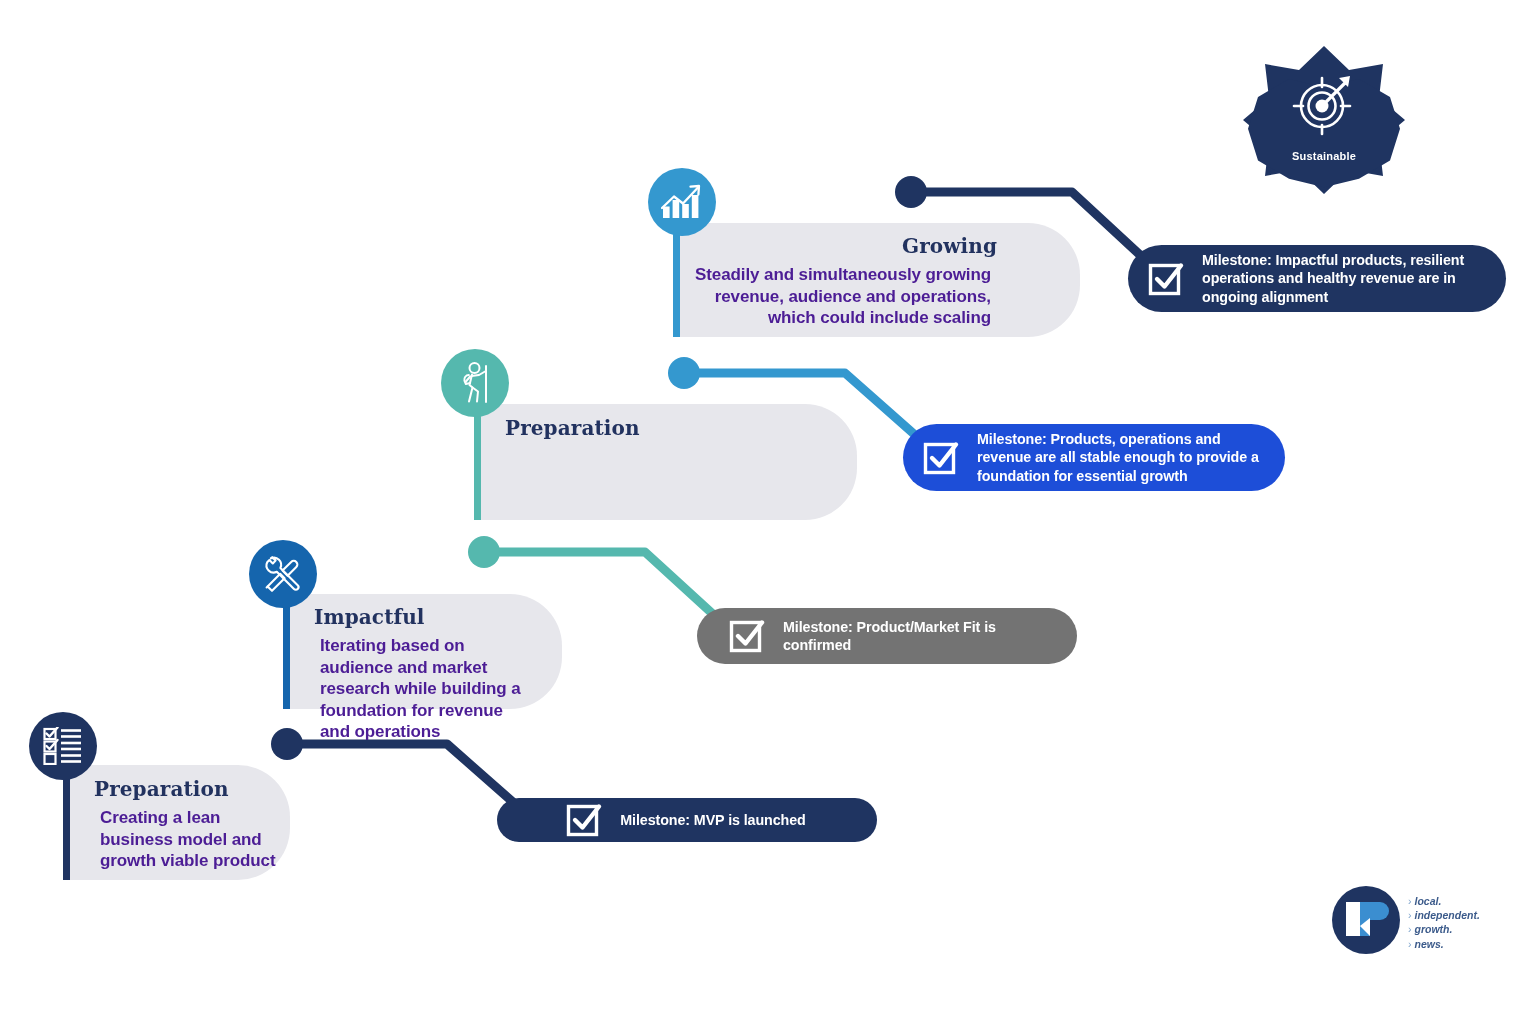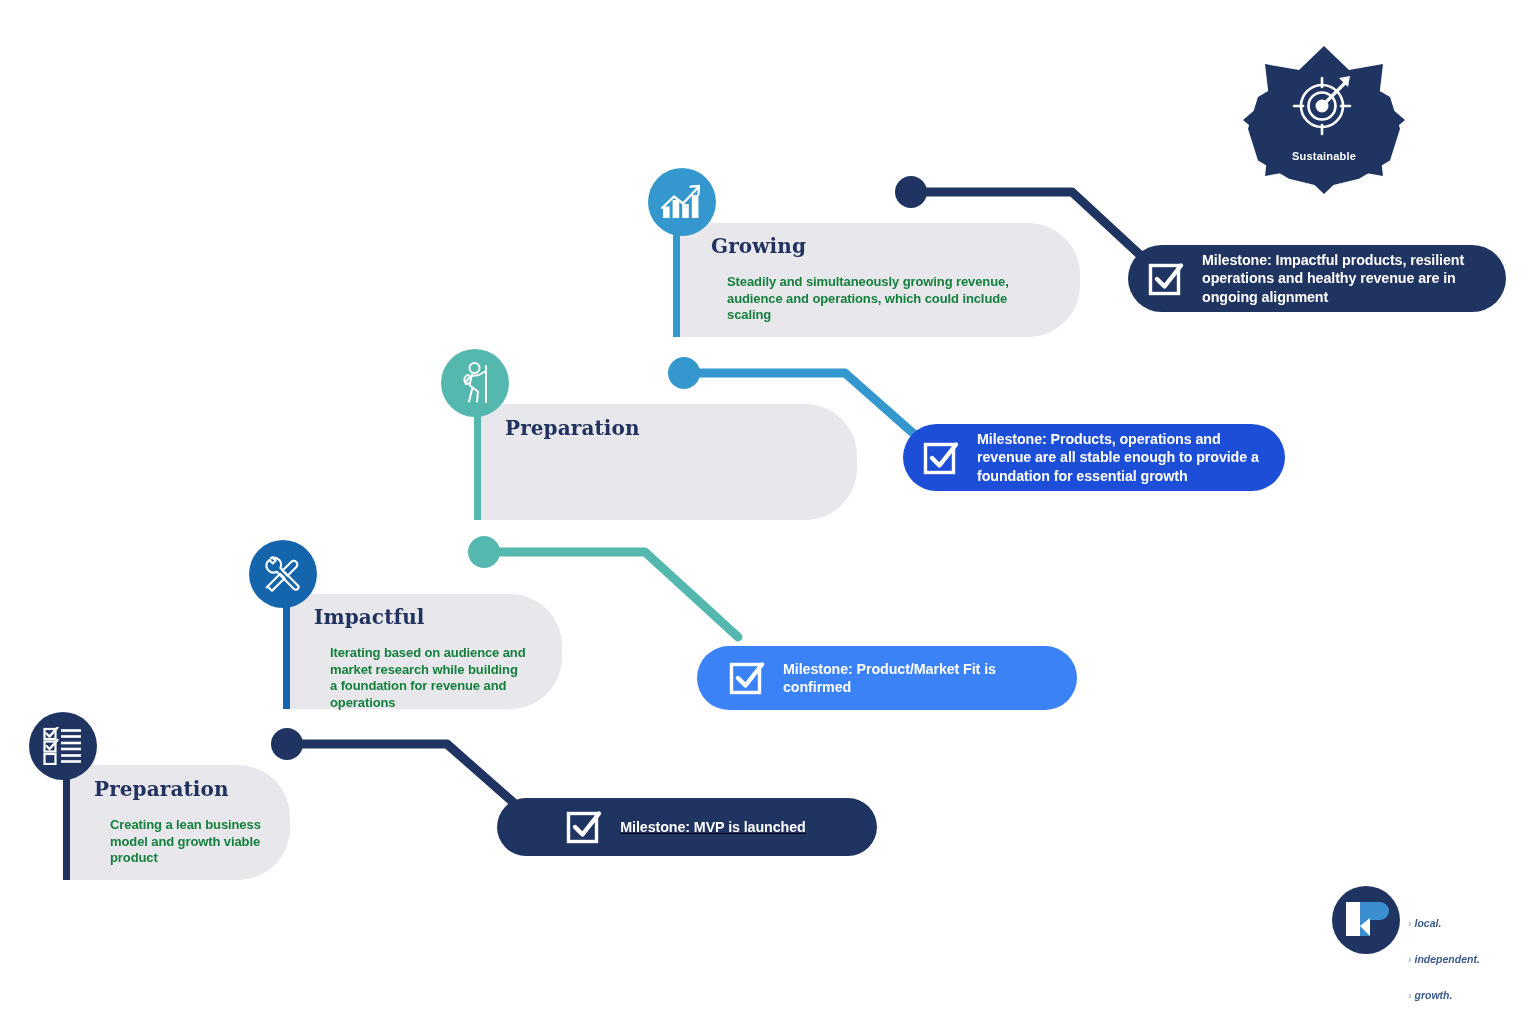--- a/index.html
+++ b/index.html
@@ -48,25 +48,25 @@
     font-family: "DejaVu Serif", "Liberation Serif", serif;
     font-weight: 700;
     font-size: 20px;
     color: #22325f;
     letter-spacing: 0.1px;
     margin: 0 0 3px 0;
     line-height: 1.15;
   }
   .card-text {
     font-family: "Liberation Sans", sans-serif;
-    font-size: 13px;
+    font-size: 17px;
     font-weight: 600;
-    color: #15803d;
+    color: #4c1d95;
     line-height: 1.27;
-    margin: 16px;
+    margin: 6px;
     letter-spacing: -0.1px;
   }
   
   .stage-icon {
     position: absolute;
     width: 68px;
     height: 68px;
     border-radius: 50%;
     display: flex;
     align-items: center;
@@ -140,21 +140,20 @@
     font-family: "Liberation Sans", sans-serif;
     font-style: italic;
     font-weight: 700;
     font-size: 10.5px;
     line-height: 14.2px;
     color: #3c5b8b;
   }
   .logo-tagline span {
     display: block;
     white-space: nowrap;
-    margin-top: 22px;
   }
   .logo-tagline span::before {
     content: "\203A";
     color: #7fa4cc;
     font-style: normal;
     margin-right: 3px;
     font-weight: 400;
   }
 </style>
 </head>
@@ -257,49 +256,49 @@
 
           <path d="M30,4 L30,40"></path>
         </g>
       </svg>
     </div>
   </div>
 
   <div class="stage-block">
     <div class="card" style="left:678px; top:223px; width:402px; height:114px;"></div>
     <div class="card-stem" style="left:673px; top:205px; height:132px; background:#3498cf;"></div>
-    <div class="card-body" style="left:711px; top:235px; width:330px;">
+    <div class="card-body" style="left:667px; top:235px; width:330px;text-align:right;">
       <div class="card-title">Growing</div>
       <div class="card-text">Steadily and simultaneously growing revenue, audience and operations, which could include scaling</div>
     </div>
     <div class="stage-icon" style="left:648px; top:168px; background:#3498cf;">
       <svg width="42" height="36" viewBox="0 0 42 36">
         <g fill="#ffffff">
           <rect x="2" y="22.5" width="6.6" height="11.5"></rect>
           <rect x="11.6" y="16" width="6.6" height="18"></rect>
           <rect x="21.2" y="20" width="6.6" height="14"></rect>
           <rect x="30.8" y="11" width="6.6" height="23"></rect>
         </g>
         <path d="M1,24 L13,12.5 L22,19.5 L37,3.5" fill="none" stroke="#ffffff" stroke-width="2.3" stroke-linecap="round" stroke-linejoin="round"></path>
         <path d="M29.5,2.6 L38,2 L37.4,10.5" fill="none" stroke="#ffffff" stroke-width="2.3" stroke-linecap="round" stroke-linejoin="round"></path>
       </svg>
     </div>
   </div>
 
-  <div class="milestone" style="left:497px; top:798px; width:380px; height:58px; background:#1f3461;text-decoration:underline;">
+  <div class="milestone" style="left:497px; top:798px; width:380px; height:44px; background:#1f3461;">
     <span class="ms-check">
       <svg width="38" height="38" viewBox="0 0 38 38">
         <rect x="2.5" y="5.5" width="28" height="28" fill="none" stroke="#ffffff" stroke-width="3.4"></rect>
         <path d="M9,19 L16.5,26.5 L33,5.5" fill="none" stroke="#ffffff" stroke-width="4.4" stroke-linecap="round" stroke-linejoin="round"></path>
       </svg>
     </span>
     <span class="ms-label">Milestone: MVP is launched</span>
   </div>
 
-  <div class="milestone" style="left:697px; top:608px; width:380px; height:64px; background:#3b82f6;margin-top:38px;">
+  <div class="milestone" style="left:697px; top:608px; width:380px; height:56px; background:#737373;">
     <span class="ms-check">
       <svg width="38" height="38" viewBox="0 0 38 38">
         <rect x="2.5" y="5.5" width="28" height="28" fill="none" stroke="#ffffff" stroke-width="3.4"></rect>
         <path d="M9,19 L16.5,26.5 L33,5.5" fill="none" stroke="#ffffff" stroke-width="4.4" stroke-linecap="round" stroke-linejoin="round"></path>
       </svg>
     </span>
     <span class="ms-label" style="max-width:260px; display:inline-block;">Milestone: Product/Market Fit is confirmed</span>
   </div>
 
   <div class="milestone" style="left:903px; top:424px; width:382px; height:67px; background:#1d4ed8;">

